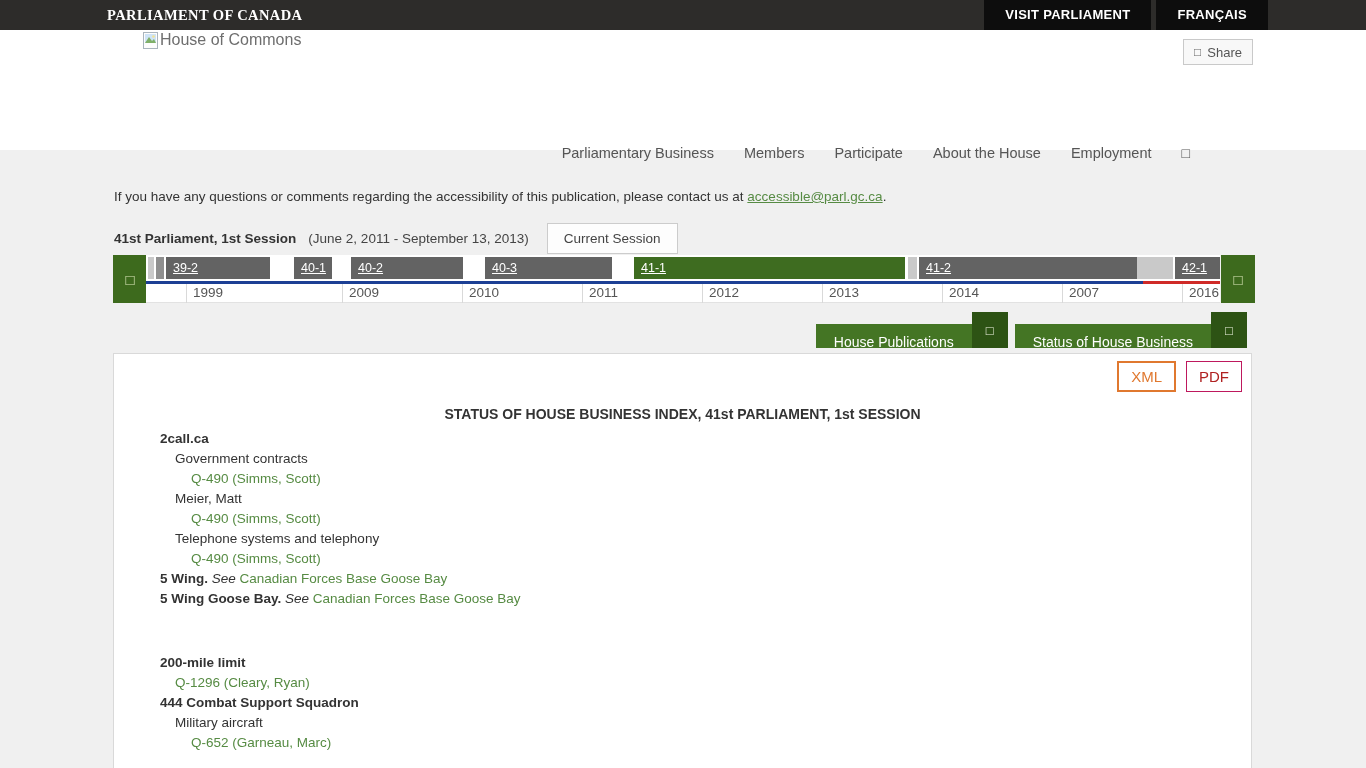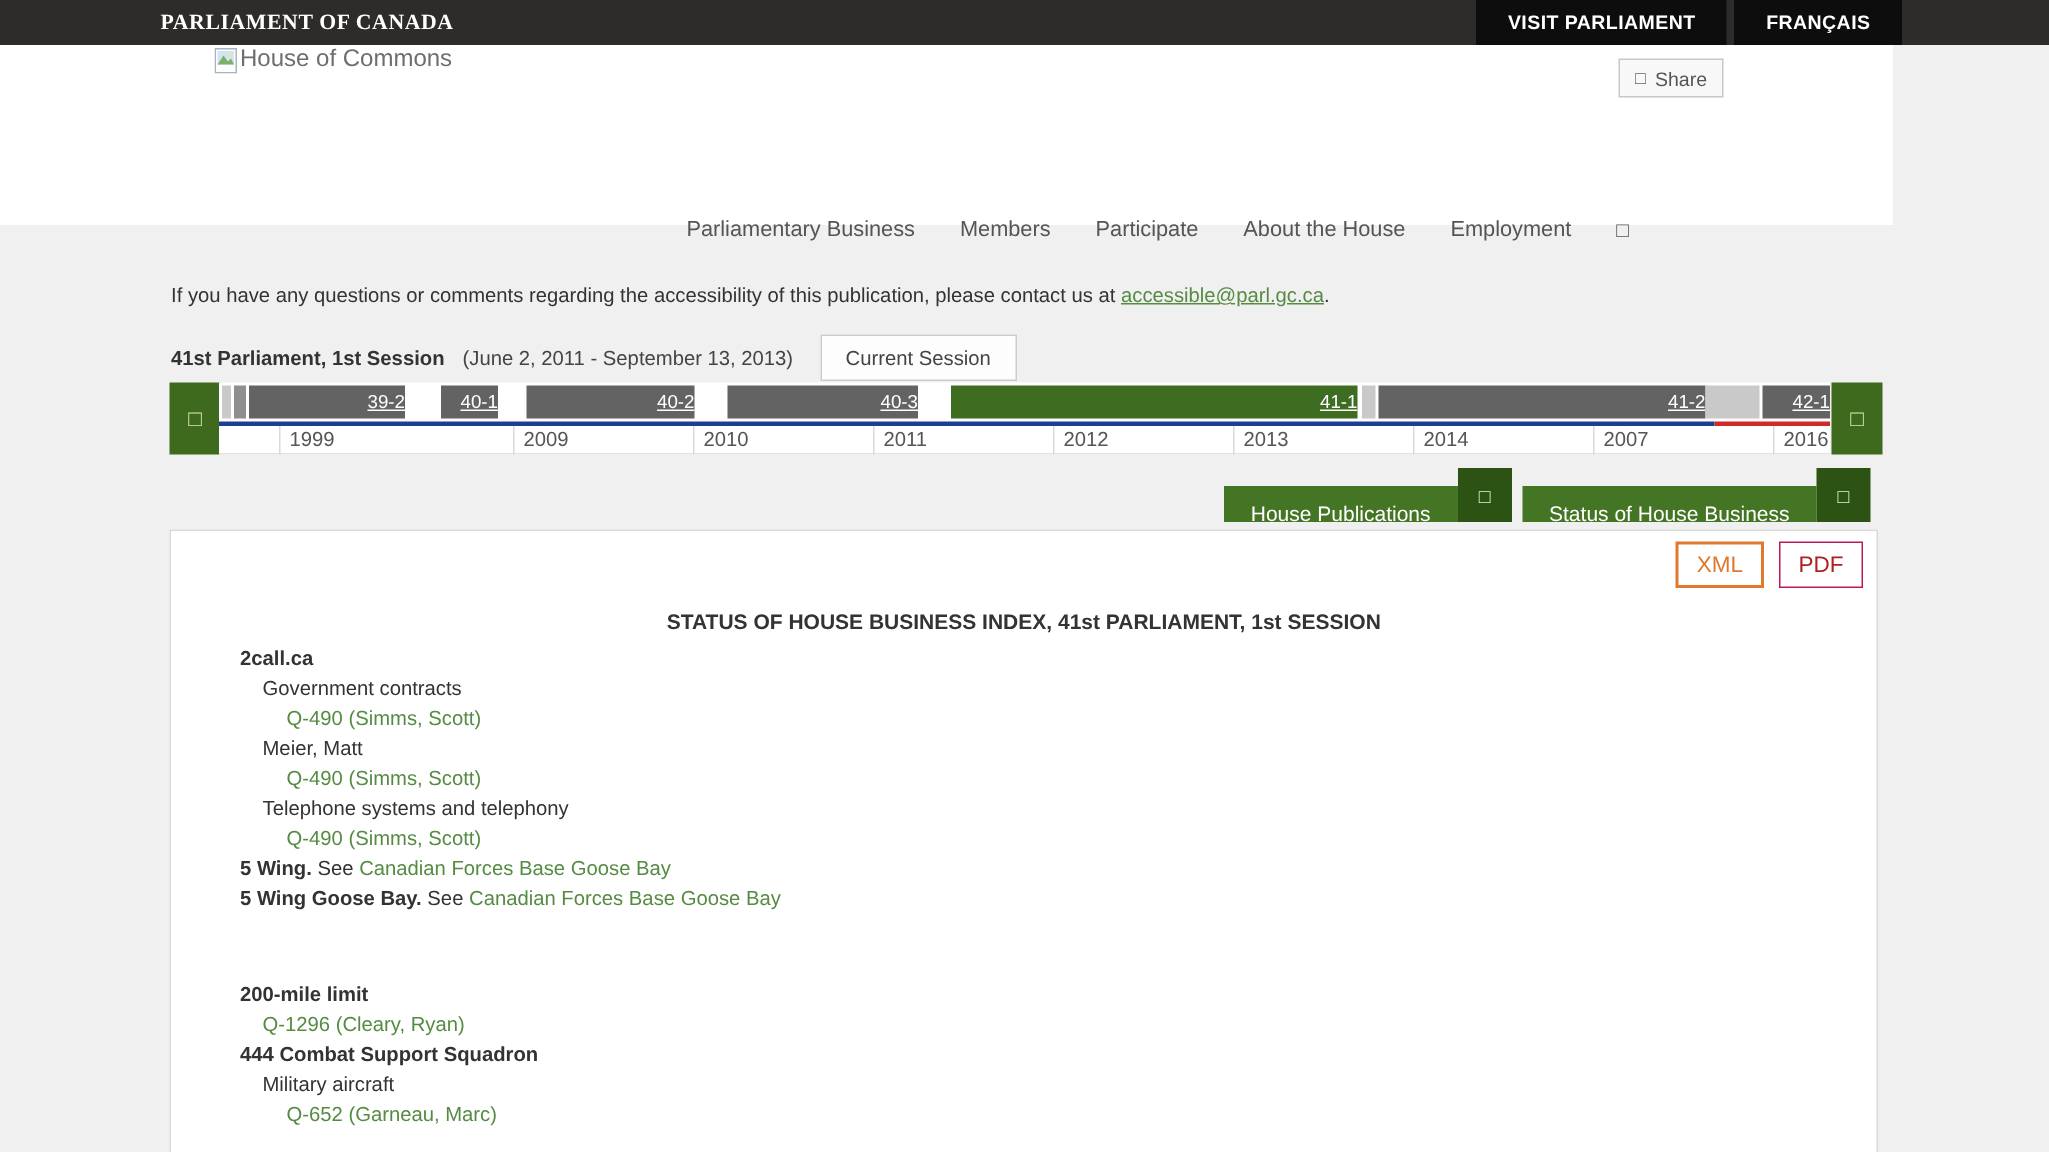--- a/index.html
+++ b/index.html
@@ -8,21 +8,21 @@
 
   
   .topbar { position:absolute; left:0; top:0; width:1366px; height:30px; background:#2d2c2a; }
   .topbar-brand { position:absolute; left:107px; top:0; line-height:30px; color:#fff;
                   font-family:"Liberation Serif", serif; font-weight:bold; font-size:14.5px; letter-spacing:.4px; }
   .topbar-right { position:absolute; right:98px; top:0; height:30px; display:flex; gap:5px; }
   .tb-item { background:#0d0d0d; color:#fff; height:30px; line-height:30px; padding:0 21px;
              font-size:13px; font-weight:bold; letter-spacing:.3px; cursor:pointer; }
 
   
-  .header { position:absolute; left:0; top:30px; width:1262px; height:120px; background:#fff; }
+  .header { position:absolute; left:0; top:30px; width:1366px; height:120px; background:#fff; }
   .logo { position:absolute; left:143px; top:1px; display:flex; align-items:center; gap:2px;
           color:#6e6e6e; font-size:16px; cursor:pointer; }
   .share-btn { position:absolute; right:113px; top:9px; height:26px; padding:0 10px; display:flex;
                align-items:center; gap:6px; background:#f8f8f8; border:1px solid #c9c9c9;
                font-size:13px; color:#555; cursor:pointer; }
   .share-btn .glyph { font-size:12px; color:#666; }
   .main-nav { position:absolute; right:176px; top:115px; display:flex; gap:30px; align-items:center; }
   .nav-item { font-size:14.5px; color:#555; cursor:pointer; white-space:nowrap; }
   .nav-glyph { font-size:14px; color:#555; cursor:pointer; }
 
@@ -33,21 +33,21 @@
   .session-line { position:absolute; left:114px; top:223px; font-size:13.5px; display:flex; align-items:center; }
   .session-title { font-weight:bold; }
   .session-dates { margin-left:12px; color:#444; }
   .current-session-btn { margin-left:18px; background:#fdfdfd; border:1px solid #ccc; color:#444;
                          font-size:13.5px; padding:7px 16px; cursor:pointer; }
 
   
   .tl-btn { position:absolute; top:255px; width:34px; height:48px; background:#3d6a1d; border:none;
             color:#d7e3b5; font-size:15px; cursor:pointer; }
   .tl-prev { left:113px; } .tl-next { left:1221px; }
-  .tl-track { position:absolute; left:146px; top:255px; width:1074px; height:48px; background:#fff;text-align:right; }
+  .tl-track { position:absolute; left:146px; top:255px; width:1074px; height:48px; background:#fff; }
   .seg { position:absolute; top:2px; height:22px; font-size:12.5px; line-height:22px; color:#fff; overflow:hidden; }
   .seg.bar    { background:#636363; cursor:pointer; }
   .seg.active { background:#3e6c20; cursor:pointer; }
   .seg.gap    { background:#c9c9c9; }
   .seg.mid    { background:#8f8f8f; }
   .seg .lbl { text-decoration:underline; padding-left:7px; }
   .tl-line { position:absolute; top:26px; height:3px; }
   .tl-years { position:absolute; top:29px; left:0; width:1074px; height:19px; background:#fff;
               border-bottom:1px solid #e2e2e2; }
   .year-div { position:absolute; top:0; width:1px; height:19px; background:#d9d9d9; }
@@ -64,21 +64,21 @@
   .card { position:absolute; left:113px; top:353px; width:1139px; height:560px;
           background:#fff; border:1px solid #d9d9d9; }
   .fmt-buttons { position:absolute; top:7px; right:9px; display:flex; gap:10px; }
   .fmt-btn { font-size:15px; font-weight:normal; padding:5px 12px; background:#fff; cursor:pointer; }
   .fmt-xml { color:#e0782f; border:2px solid #e0782f; }
   .fmt-pdf { color:#b02121; border:1px solid #be185d; }
   .doc-heading { margin-top:52px; text-align:center; font-size:14px; font-weight:bold; color:#333; }
   .entries { margin:7px 0 0 46px; }
   .entry { font-size:13.5px; line-height:20px; color:#333; }
   .part-b { font-weight:bold; }
-  .part-i { }
+  .part-i { font-style:italic; }
   .part-l { color:#568b43; cursor:pointer; }
   .part-g { color:#568b43; }
   .section-letter { margin:24px 0 0 16px; font-size:23px; color:#333; }
 </style>
 </head>
 <body>
 
 <div class="topbar">
   <span class="topbar-brand">PARLIAMENT OF CANADA</span>
   <div class="topbar-right">

